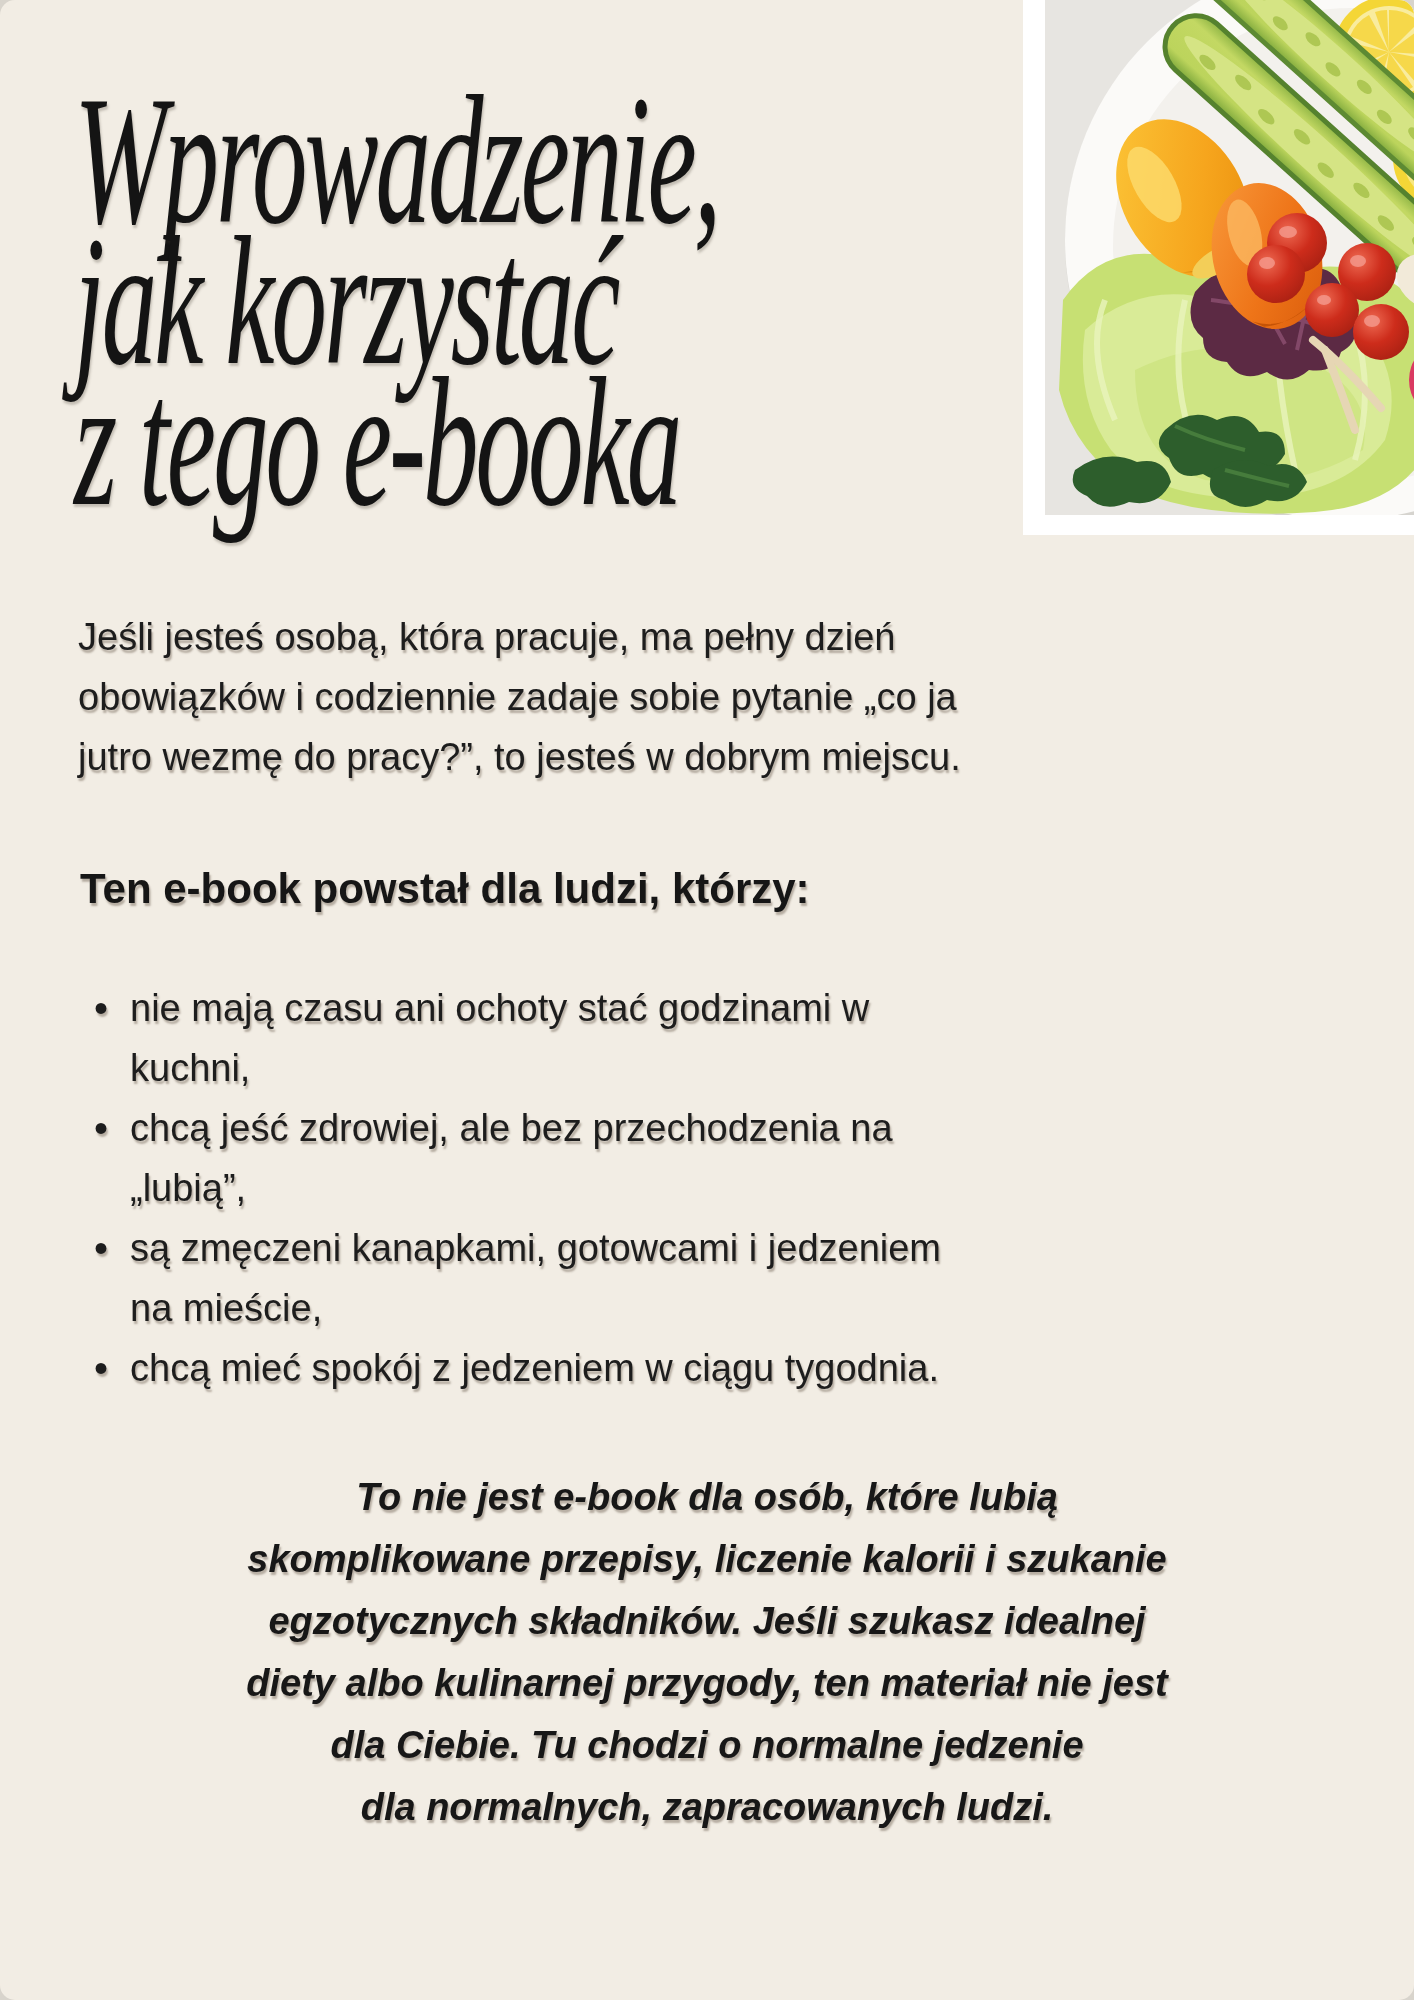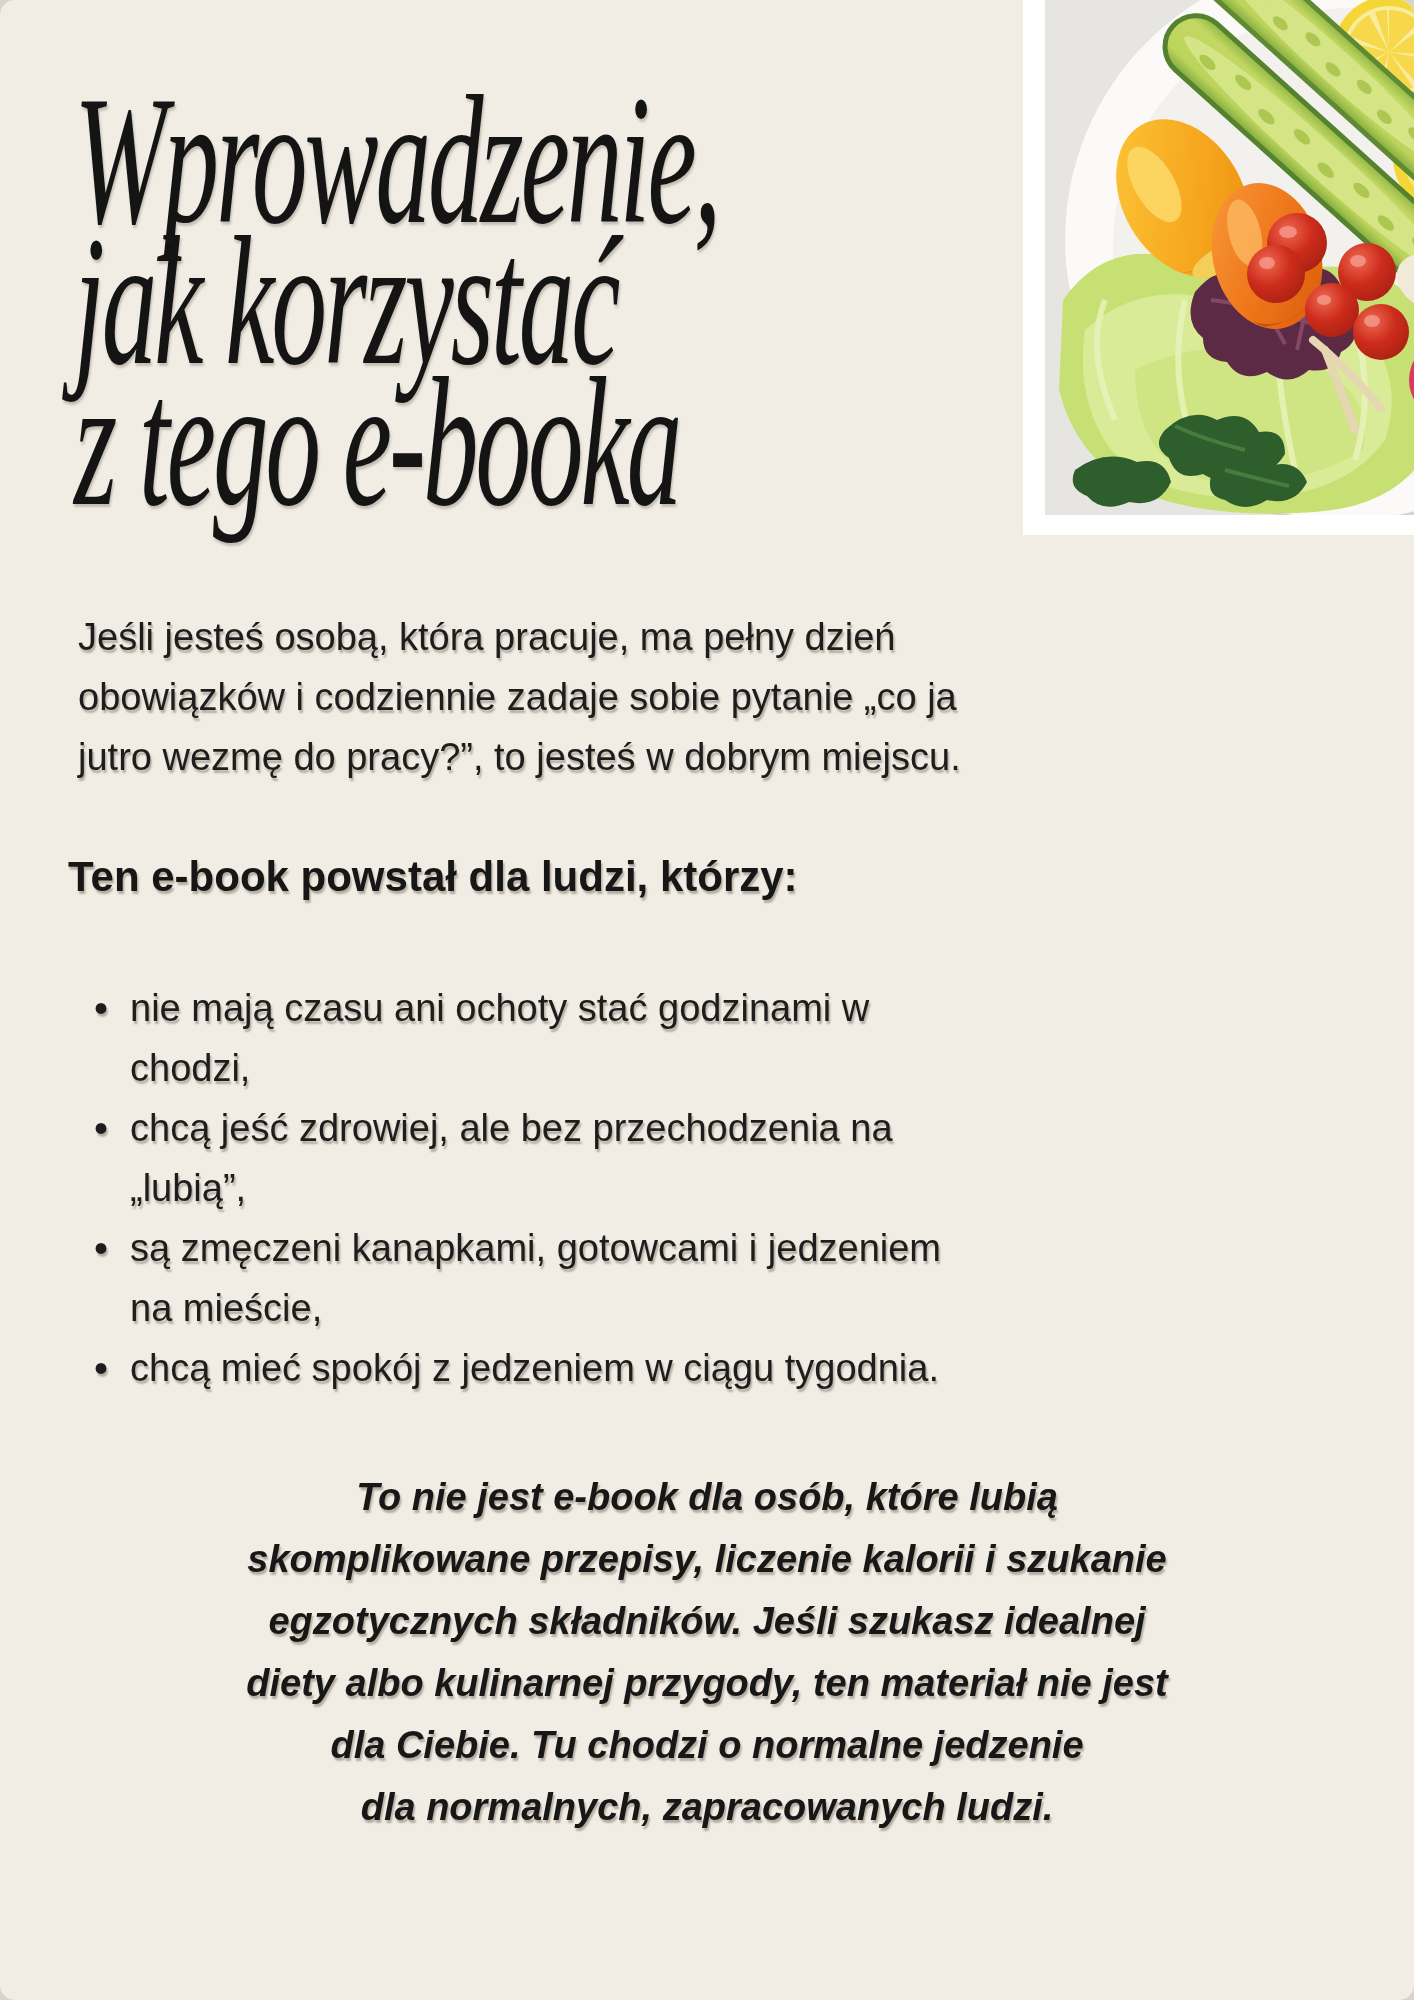--- a/index.html
+++ b/index.html
@@ -35,21 +35,21 @@
   }
   .photo-frame svg{display:block;}
   
   .intro{
     position:absolute;left:68px;top:597px;margin:10px;width:1200px;
     font-size:38px;line-height:60px;
     white-space:pre-line;
     text-shadow:1.5px 2.5px 2px rgba(90,75,60,0.40);
   }
   .section-heading{
-    position:absolute;left:68px;top:853px;margin:0;width:1200px;
+    position:absolute;left:68px;top:853px;margin:12px;width:1200px;
     font-size:42px;line-height:48px;font-weight:bold;color:#161616;
     text-shadow:1.5px 2.5px 2px rgba(90,75,60,0.40);
   }
   .audience-list{
     position:absolute;left:68px;top:978px;margin:0;padding:0;width:1200px;
     list-style:none;
     font-size:38px;line-height:60px;
     text-shadow:1.5px 2.5px 2px rgba(90,75,60,0.40);
   }
   .audience-list li{
@@ -223,21 +223,21 @@
   </h1>
 
   <p class="intro">Jeśli jesteś osobą, która pracuje, ma pełny dzień
 obowiązków i codziennie zadaje sobie pytanie „co ja
 jutro wezmę do pracy?”, to jesteś w dobrym miejscu.</p>
 
   <h2 class="section-heading">Ten e-book powstał dla ludzi, którzy:</h2>
 
   <ul class="audience-list">
     <li>nie mają czasu ani ochoty stać godzinami w
-chodzi,</li>
+kuchni,</li>
     <li>chcą jeść zdrowiej, ale bez przechodzenia na
 „lubią”,</li>
     <li>są zmęczeni kanapkami, gotowcami i jedzeniem
 na mieście,</li>
     <li>chcą mieć spokój z jedzeniem w ciągu tygodnia.</li>
   </ul>
 
   <p class="outro">To nie jest e-book dla osób, które lubią
 skomplikowane przepisy, liczenie kalorii i szukanie
 egzotycznych składników. Jeśli szukasz idealnej

